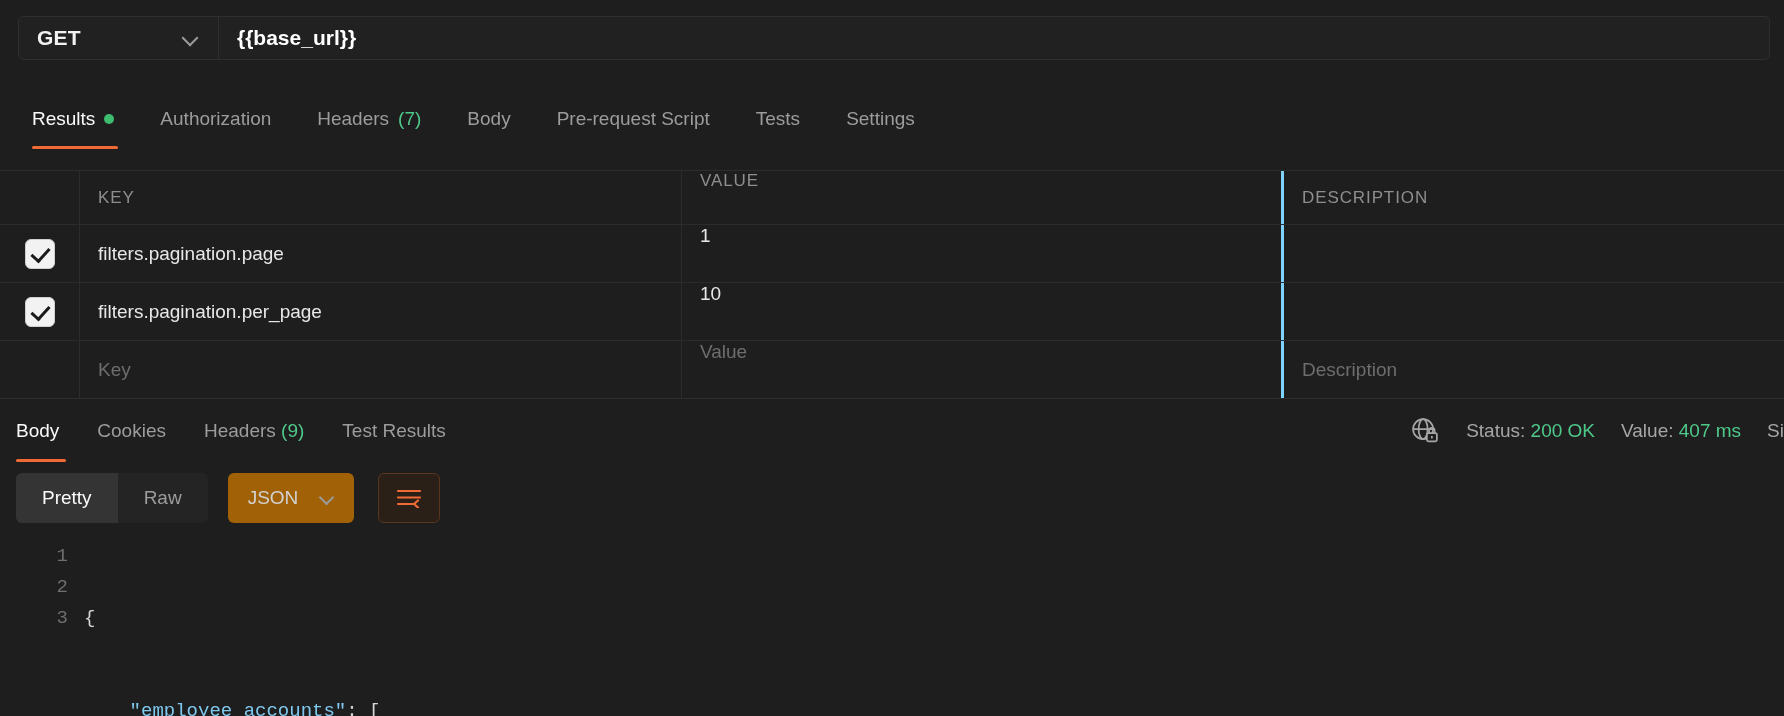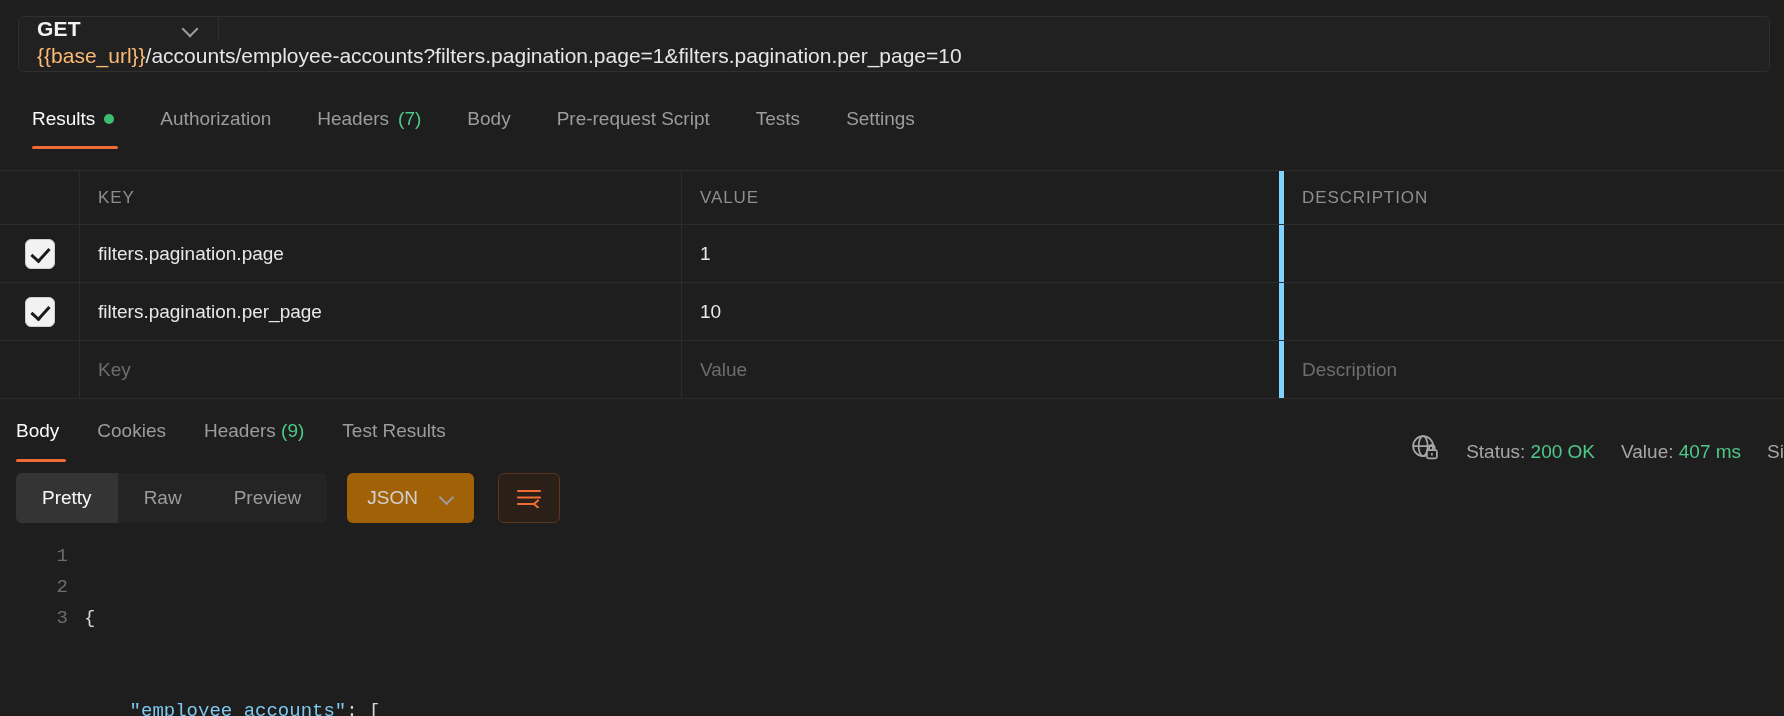--- a/index.html
+++ b/index.html
@@ -13,27 +13,26 @@
 
   
   .urlbar-wrap {
     height: 88px;
     padding: 16px 0 0 18px;
     display: flex;
     align-items: flex-start;
   }
   .urlbar {
     display: flex;
-    height: 56px;
+    height: 44px;
     width: 1752px;
     border: 1px solid #2f2f2f;
     border-radius: 5px;
     background: #212121;
     overflow: hidden;
-    flex-direction: column;
   }
   .method-box {
     width: 200px;
     display: flex;
     align-items: center;
     justify-content: space-between;
     padding: 0 20px 0 18px;
     border-right: 1px solid #2f2f2f;
     background: #212121;
   }
@@ -59,21 +58,21 @@
   .url-input {
     flex: 1;
     display: flex;
     align-items: center;
     padding: 0 18px;
     font-size: 21px;
     color: #e6e6e6;
     white-space: nowrap;
     overflow: hidden;
   }
-  .url-var { color: #fdba74; }
+  .url-var { color: #ffffff; font-weight: bold; }
 
   
   .req-tabs {
     display: flex;
     align-items: center;
     gap: 0px;
     padding: 0 0 0 32px;
     height: 62px;
     position: relative;
   }
@@ -128,23 +127,22 @@
     flex: 0 0 602px;
     width: 602px;
     border-right: 1px solid #2c2c2c;
     display: flex;
     align-items: center;
     padding-left: 18px;
   }
   .pc-val {
     flex: 0 0 602px;
     width: 602px;
-    border-right: 5px solid #7dd3fc;
-    display: flex;
-    align-items: center;
+    border-right: 3px solid #7dd3fc;
+    display: flex;
     padding-left: 18px;
   }
   .pc-desc {
     flex: 1;
     display: flex;
     align-items: center;
     padding-left: 18px;
   }
   .th-text {
     font-size: 17px;
@@ -193,21 +191,21 @@
     left: 0; bottom: -20px;
     width: 50px; height: 3px;
     background: #f06a35;
     border-radius: 2px;
   }
   .resp-meta {
     position: absolute;
     right: 0; top: 0;
     height: 64px;
     display: flex;
-    align-items: flex-end;
+    align-items: center;
     gap: 0px;
     padding-right: 0px;
   }
   .meta-item {
     font-size: 19px;
     color: #a6a6a6;
     margin-left: 26px;
     white-space: nowrap;
   }
   .meta-val { color: #4fc98a; }
@@ -296,21 +294,20 @@
 <body>
 
 <div class="urlbar-wrap">
   <div class="urlbar">
     <div class="method-box">
       <span class="method-label">GET</span>
       <span class="chev"></span>
     </div>
     <div class="url-input">
       <span class="url-var">{{base_url}}</span>
-        <span>/accounts/employee-accounts?filters.pagination.page=1&amp;filters.pagination.per_page=10</span>
     </div>
   </div>
 </div>
 
 <div class="req-tabs">
   <div class="req-tab active">
     <span>Results</span>
     <span class="green-dot"></span>
     <span class="tab-underline"></span>
   </div>
@@ -437,23 +434,20 @@
 </div>
 
 <div class="pretty-bar">
   <div class="seg">
     <div class="seg-item active">
       <span>Pretty</span>
     </div>
     <div class="seg-item">
       <span>Raw</span>
     </div>
-    <div class="seg-item">
-      <span>Preview</span>
-    </div>
   </div>
 
   <div class="dd">
     <span class="dd-label">JSON</span>
     <span class="chev-sm"></span>
   </div>
 
   <div class="wrap-btn">
     <svg width="26" height="20" viewBox="0 0 26 20">
       <line x1="2" y1="3" x2="24" y2="3" stroke="#f06a35" stroke-width="2.2" stroke-linecap="round"></line>

